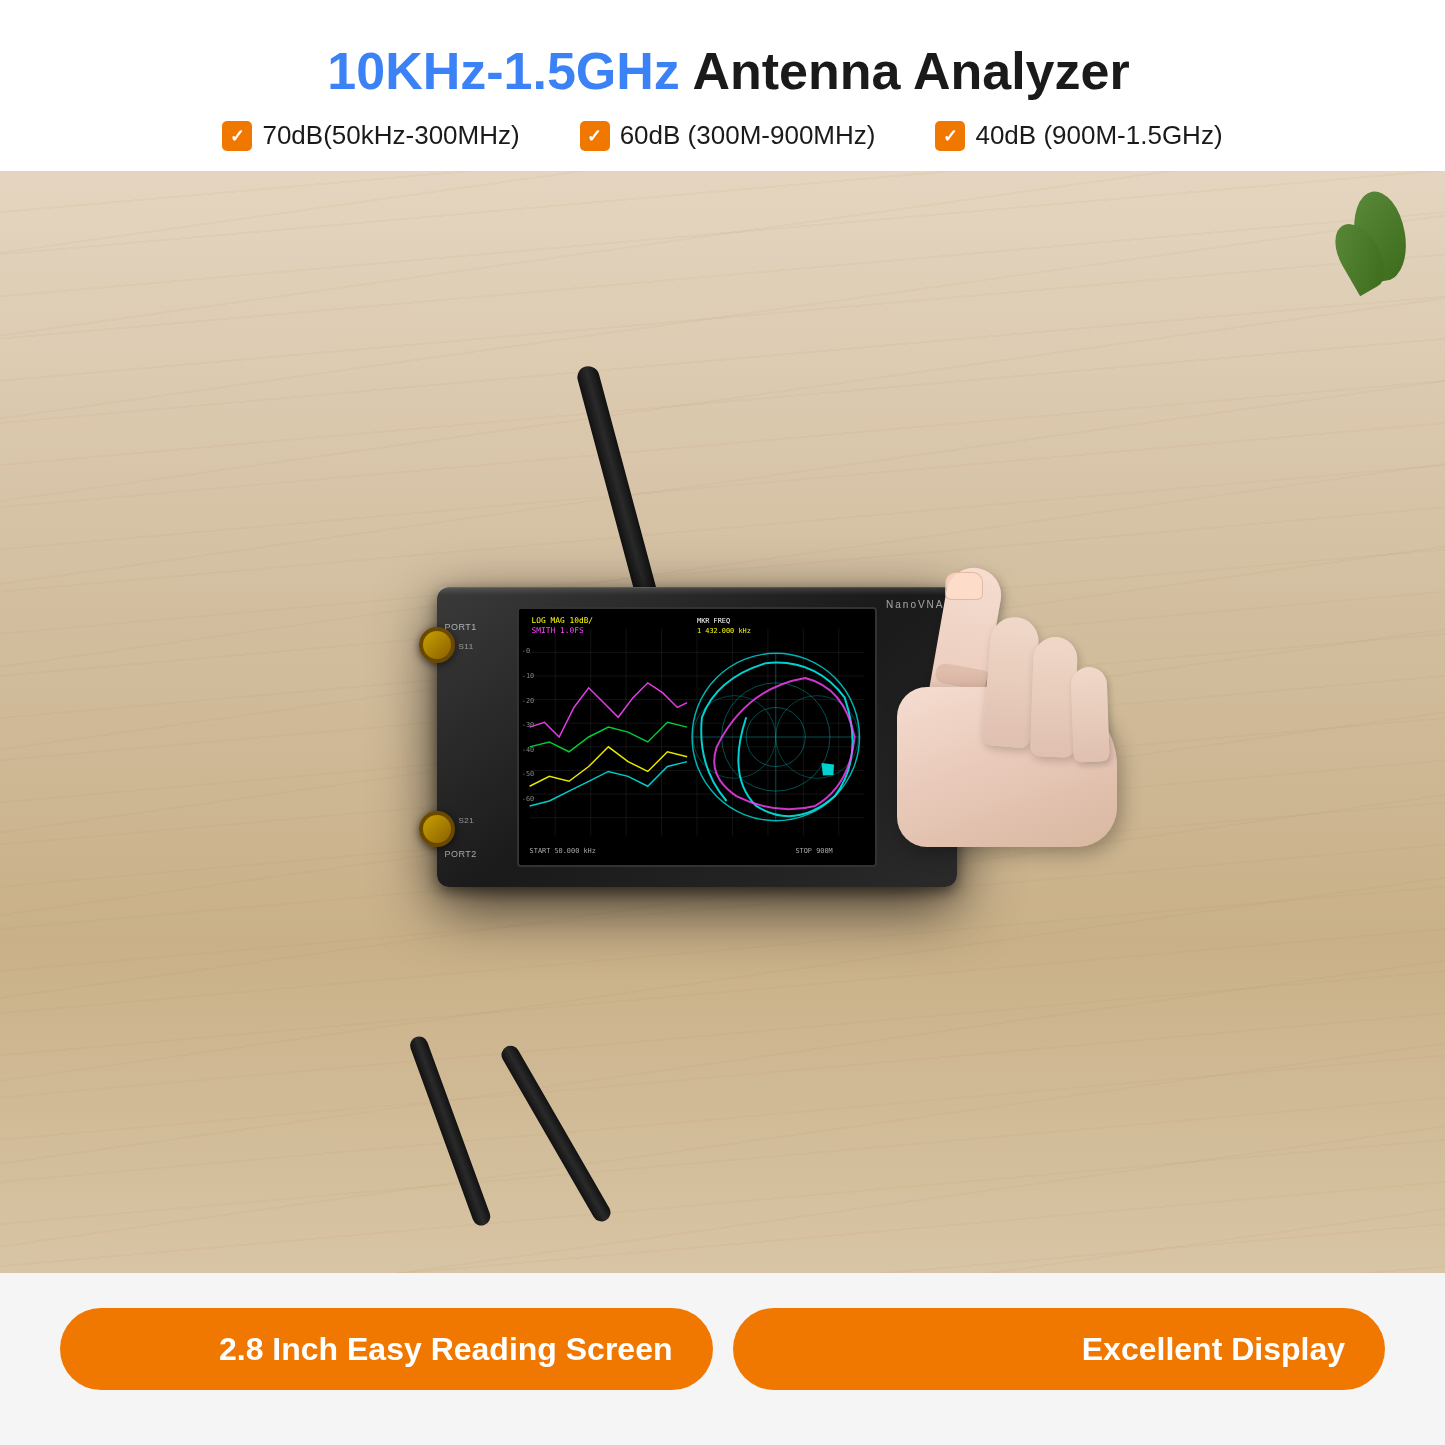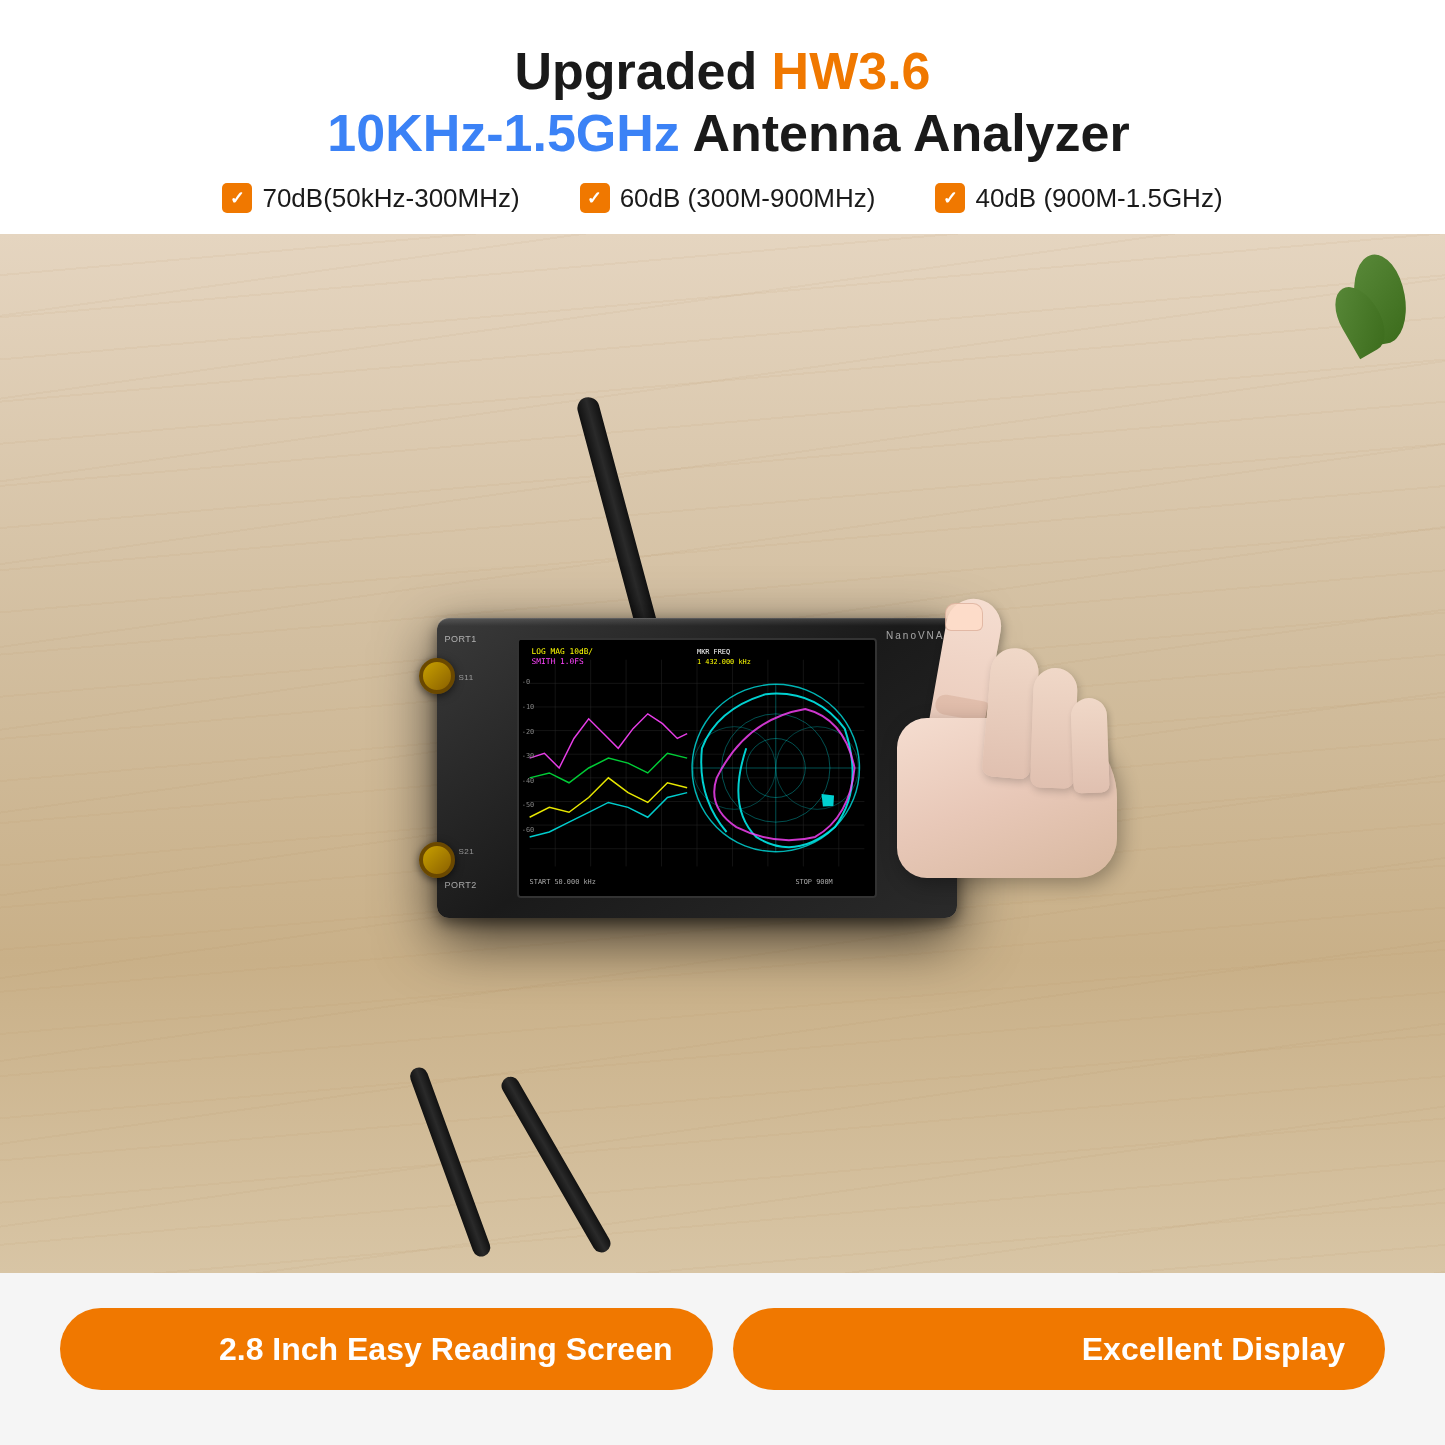--- a/index.html
+++ b/index.html
@@ -259,23 +259,20 @@
       text-align: center;
       line-height: 1.2;
     }
   </style>
 </head>
 <body>
 
 <div class="page-container">
 
   <div class="header-section">
-    <div class="title-line1">
-      <span>Upgraded </span><span class="orange">HW3.6</span>
-    </div>
     <div class="title-line2">
       <span class="orange">10KHz-1.5GHz</span><span> Antenna Analyzer</span>
     </div>
     <div class="specs-row">
       <div class="spec-item">
         <div class="checkbox-icon">✓</div>
         <span>70dB(50kHz-300MHz)</span>
       </div>
       <div class="spec-item">
         <div class="checkbox-icon">✓</div>
@@ -303,21 +300,21 @@
       <div style="position:absolute;width:18px;height:200px;background:linear-gradient(90deg,#111,#2a2a2a,#111);border-radius:9px;transform:rotate(160deg);transform-origin:bottom center;bottom:-150px;left:-30px;z-index:3;"></div>
 
       <div style="position:absolute;width:18px;height:200px;background:linear-gradient(90deg,#111,#2a2a2a,#111);border-radius:9px;transform:rotate(150deg);transform-origin:bottom center;bottom:-160px;left:60px;z-index:3;"></div>
 
       <div class="device-body" style="position:relative;z-index:10;">
 
         <div style="position:absolute;left:-18px;top:40px;width:36px;height:36px;background:linear-gradient(135deg,#c8a000,#8a6000);border-radius:50%;border:4px solid #6a4800;box-shadow:0 2px 8px rgba(0,0,0,0.6);z-index:15;"></div>
 
         <div style="position:absolute;left:-18px;bottom:40px;width:36px;height:36px;background:linear-gradient(135deg,#c8a000,#8a6000);border-radius:50%;border:4px solid #6a4800;box-shadow:0 2px 8px rgba(0,0,0,0.6);z-index:15;"></div>
 
-        <div class="port-label" style="left:8px;top:16px;font-size:9px;color:rgba(255,255,255,0.6);">PORT1</div>
+        <div class="port-label" style="left:8px;top:35px;font-size:9px;color:rgba(255,255,255,0.6);">PORT1</div>
         <div class="port-label" style="left:22px;top:55px;font-size:8px;color:rgba(255,255,255,0.5);">S11</div>
         <div class="port-label" style="left:22px;bottom:62px;font-size:8px;color:rgba(255,255,255,0.5);">S21</div>
         <div class="port-label" style="left:8px;bottom:28px;font-size:9px;color:rgba(255,255,255,0.6);text-align:right;">PORT2</div>
 
         <div class="device-screen">
           <svg class="screen-svg" viewBox="0 0 360 260" xmlns="http://www.w3.org/2000/svg">
 
             <rect width="360" height="260" fill="#000"></rect>
 
             <g stroke="#333" stroke-width="0.5" opacity="0.8">

